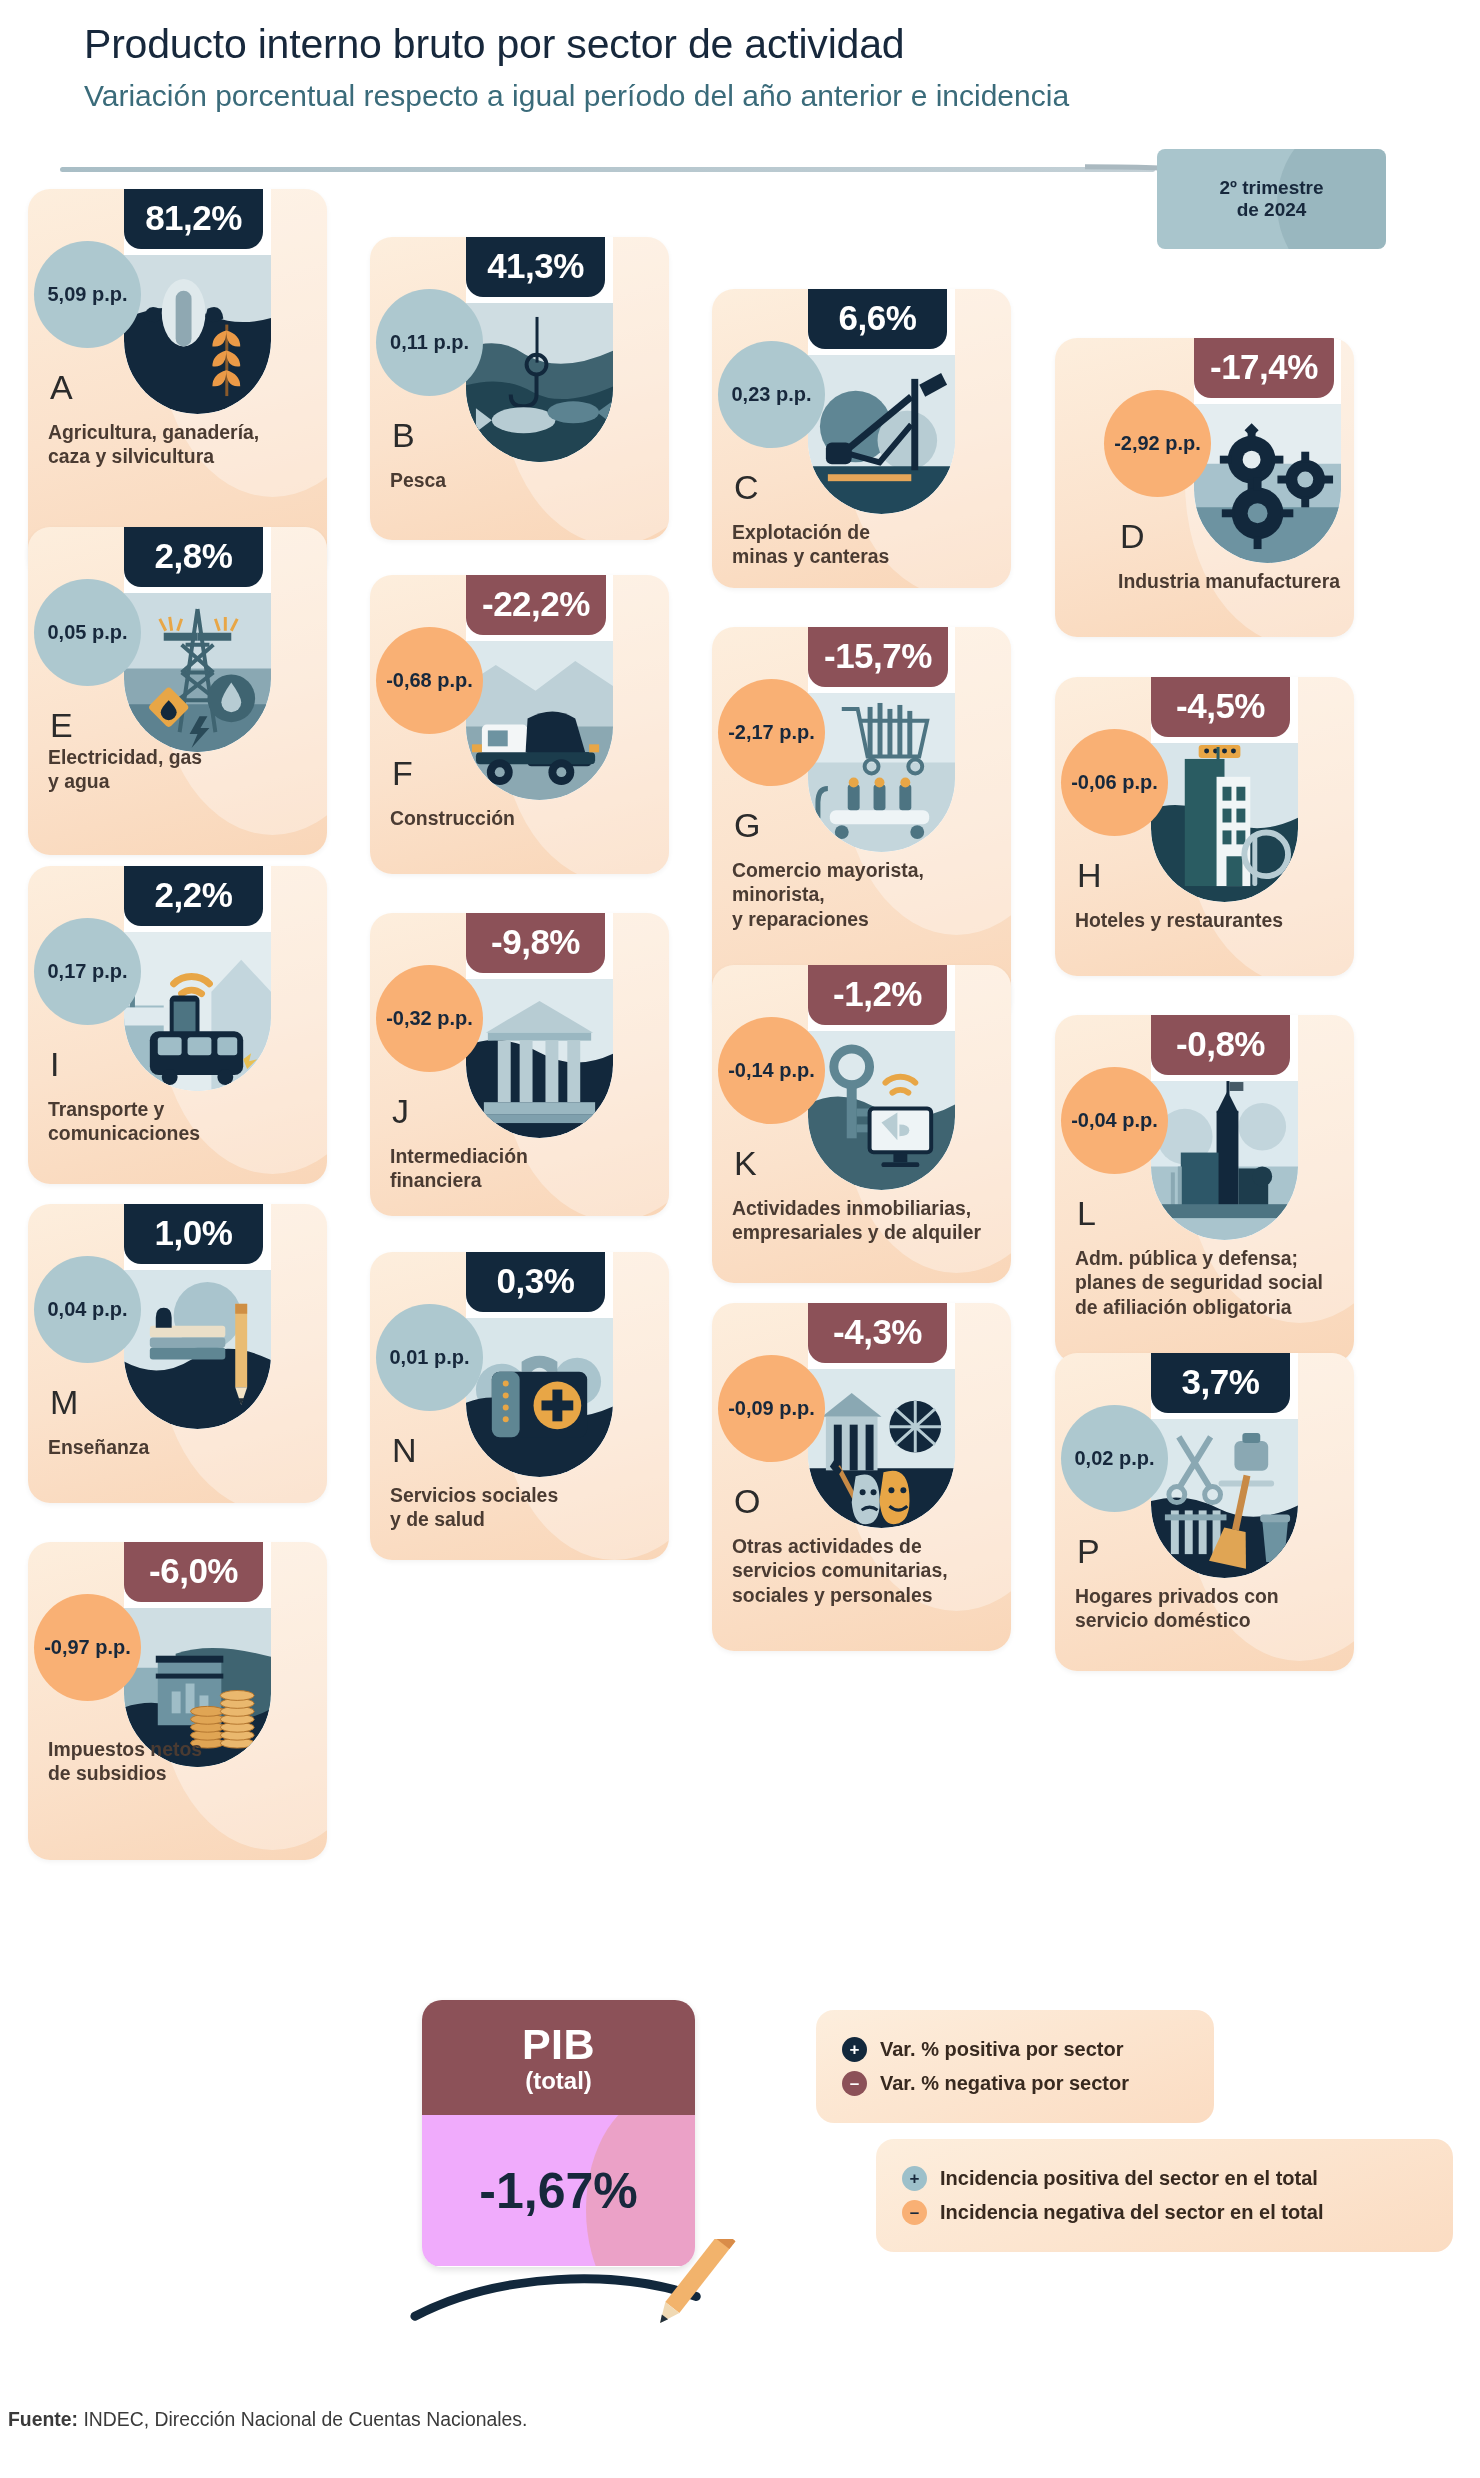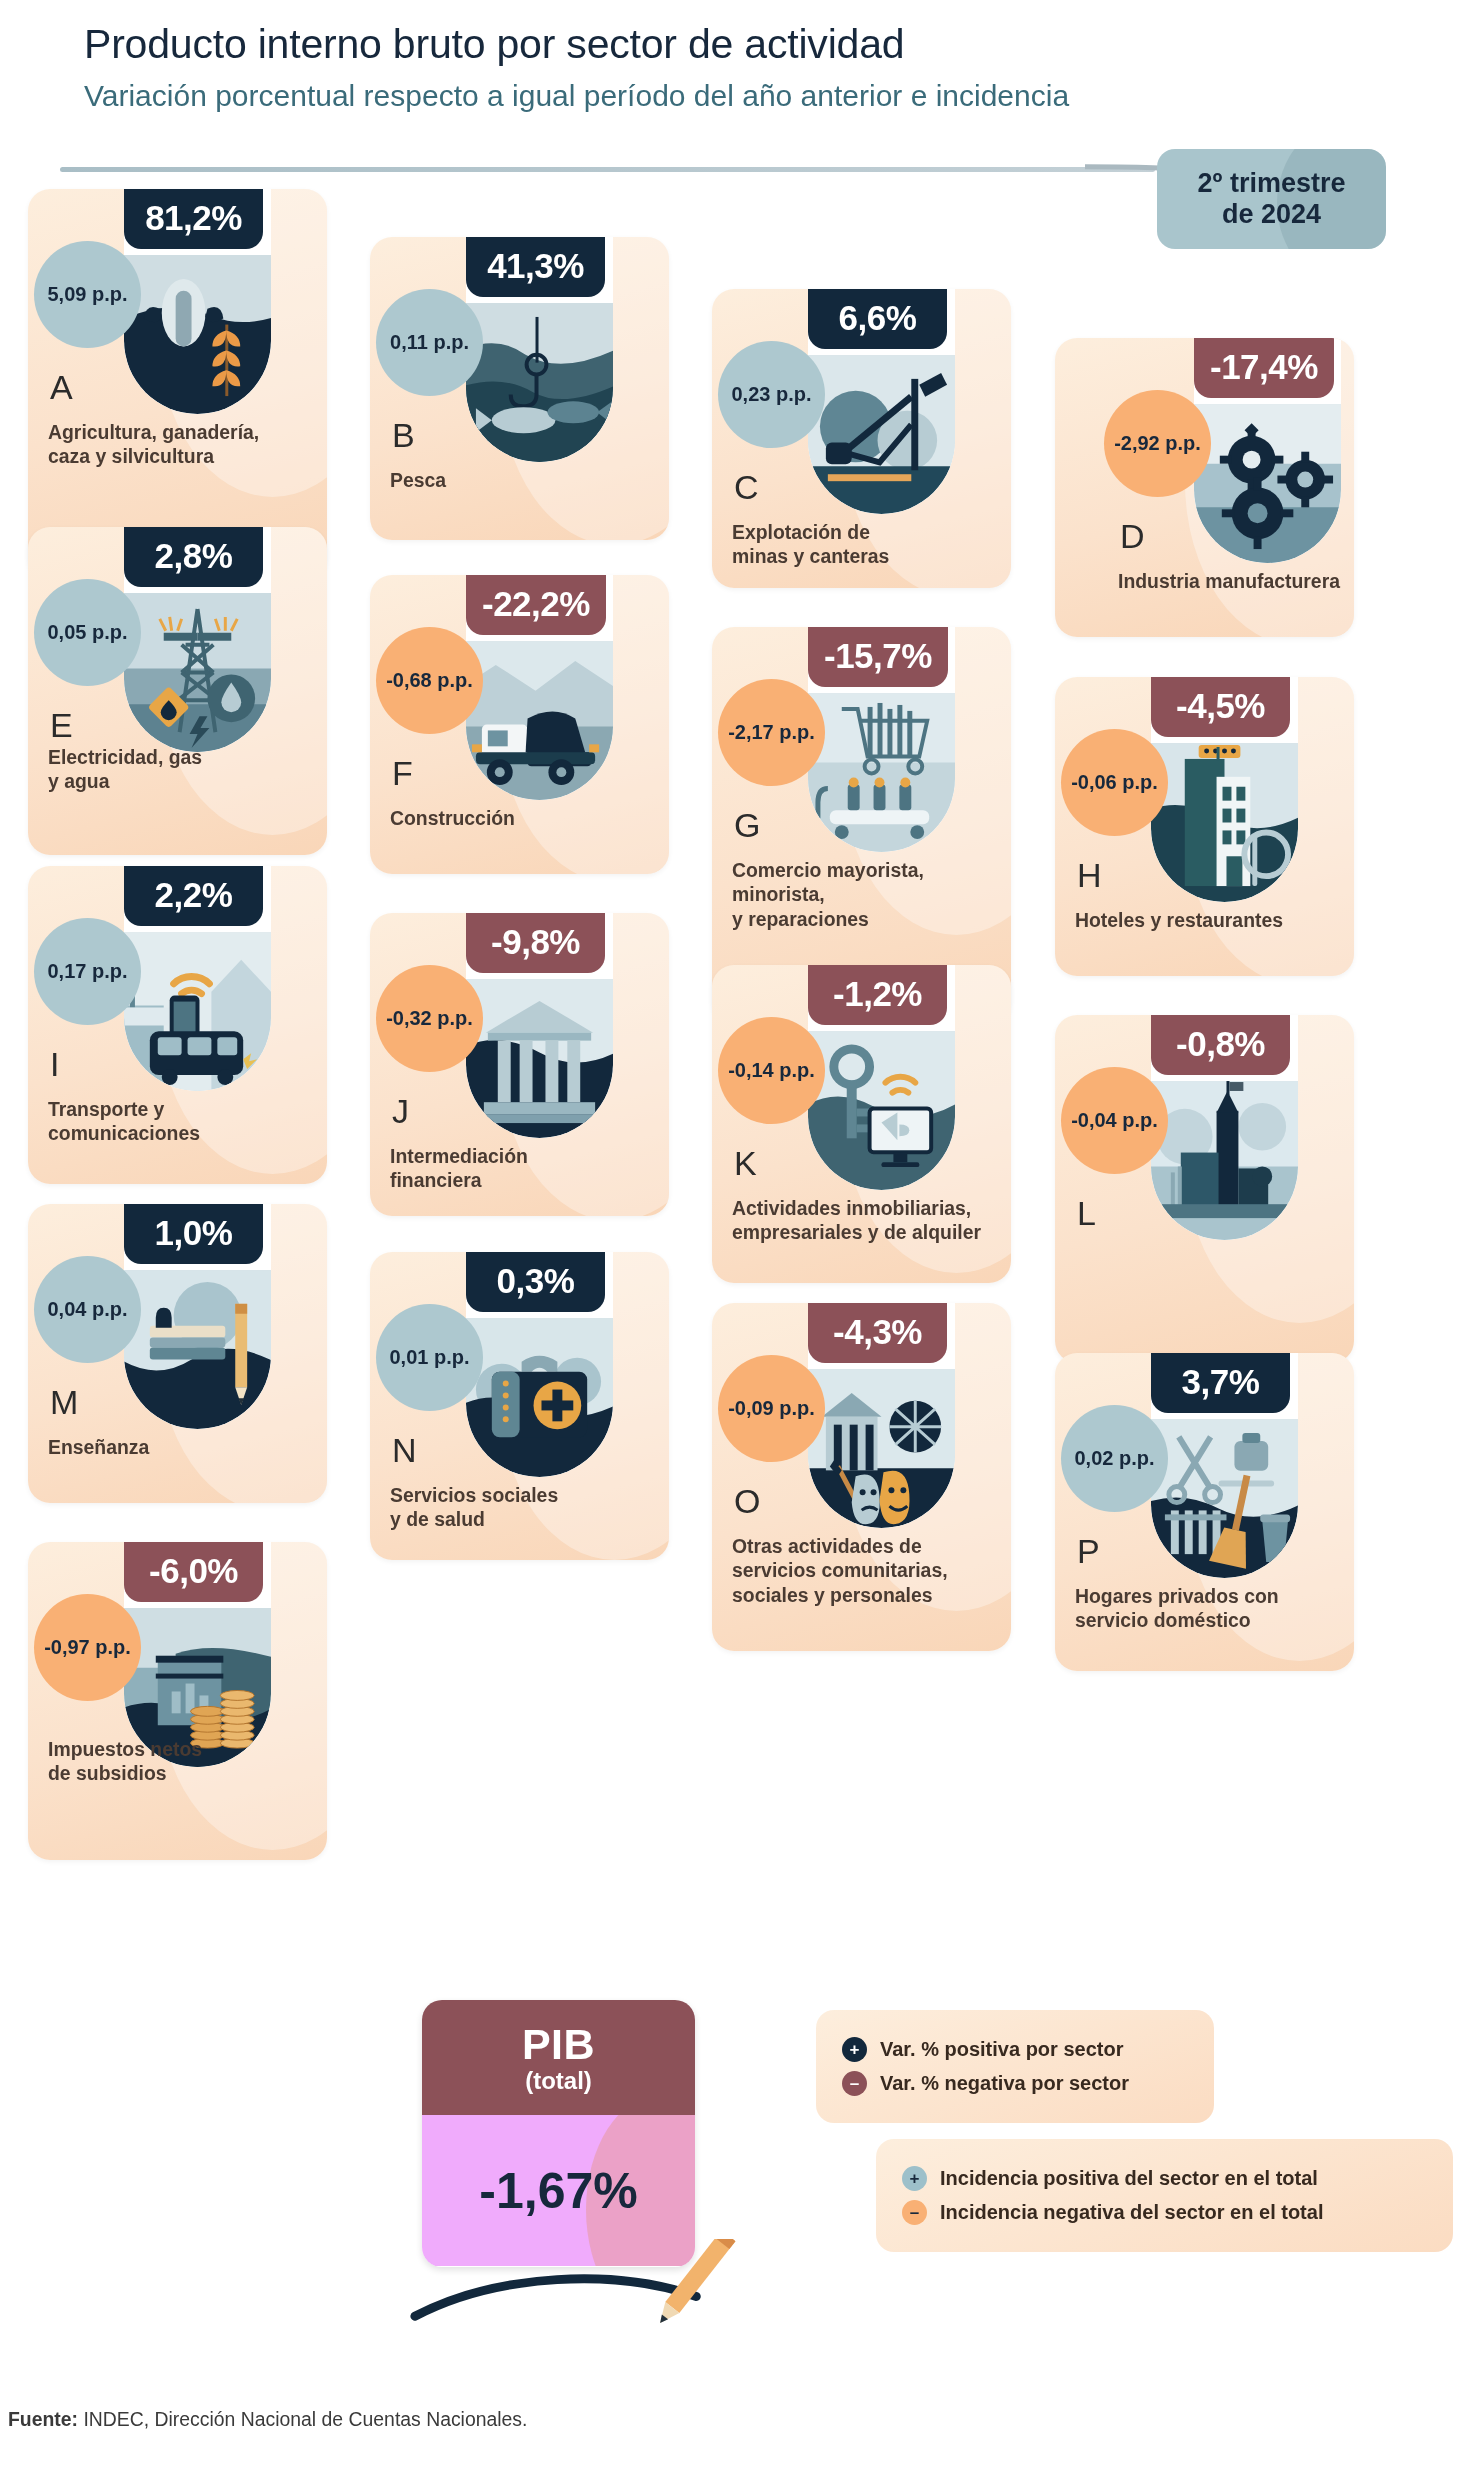--- a/index.html
+++ b/index.html
@@ -23,23 +23,23 @@
   .rule {
     position:absolute; left:60px; top:167px; width:1095px; height:5px;
     background:linear-gradient(to right,#a9bec6,#c3d0d6);
     border-radius:3px;
   }
   .rule-curve { position:absolute; left:1085px; top:139px; width:259px; height:109px; }
 
   
   .quarter {
     position:absolute; left:1157px; top:149px; width:229px; height:100px;
-    background:#a9c5cc; border-radius:18px;
+    background:#a9c5cc; border-radius:8px;
     display:flex; flex-direction:column; align-items:center; justify-content:center;
-    color:#17283c; font-size:27px; font-weight:700; line-height:1.15;
+    color:#17283c; font-size:19px; font-weight:700; line-height:1.15;
     overflow:hidden;
   }
   .quarter::after {
     content:""; position:absolute; right:-40px; top:-30px;
     width:149px; height:169px; background:rgba(120,155,165,.33);
     border-radius:50% 0 0 50%;
   }
   .quarter span { position:relative; z-index:2; }
 
   
@@ -571,20 +571,25 @@
                 <rect x="20" y="92" width="4" height="44"></rect>
                 <rect x="27" y="86" width="4" height="50"></rect>
               </g>
               <rect x="10" y="124" width="128" height="14" fill="#4d7482"></rect>
             </svg>
           </div>
        </div>
        <div class="pct neg">-0,8%</div>
        <div class="pp neg">-0,04 p.p.</div>
        <div class="letter">L</div>
+       <div class="cname" style="top:231px">
+          <div>Adm. pública y defensa;</div>
+          <div>planes de seguridad social</div>
+          <div>de afiliación obligatoria</div>
+        </div>
      </div>
     </div>
     <div class="card" style="left: 28px; top: 1015px; height: 299px;">
       <div class="card-inner">
        <div class="imgwrap">
          <div class="illu">
             <svg width="147" height="159" viewBox="0 0 148 160">
               <rect width="148" height="160" fill="#d7e5ea"></rect>
               <circle cx="84" cy="46" r="34" fill="#a9c4cd"></circle>
               <path d="M-10 86 q40 28 78 4 q38 -24 90 6 L158 160 L-10 160Z" fill="#12283c"></path>

